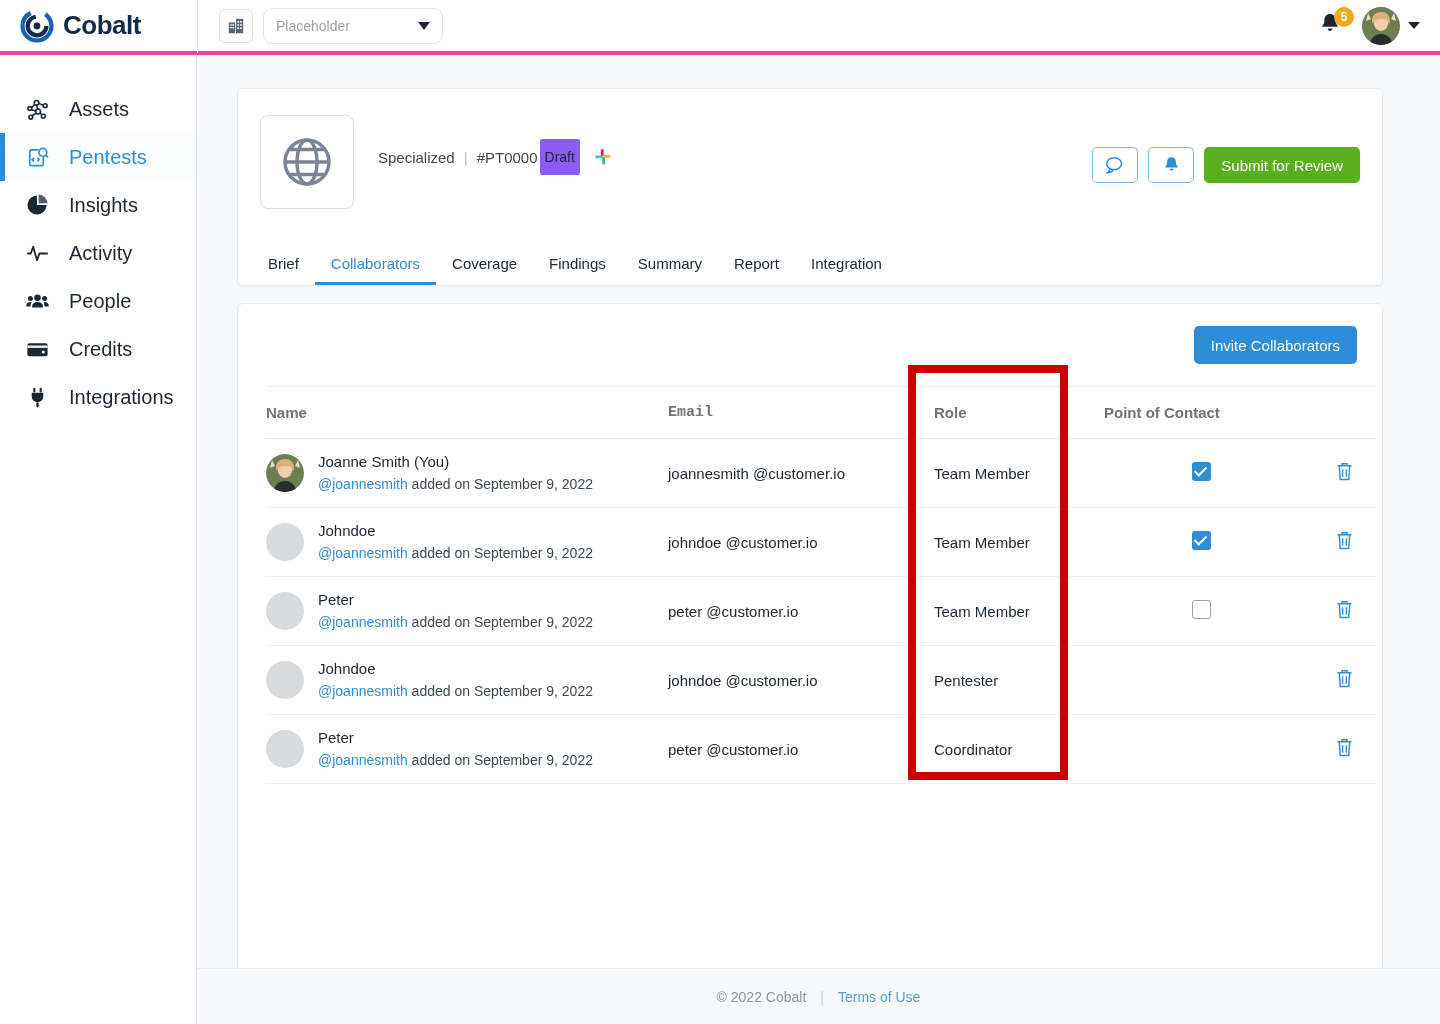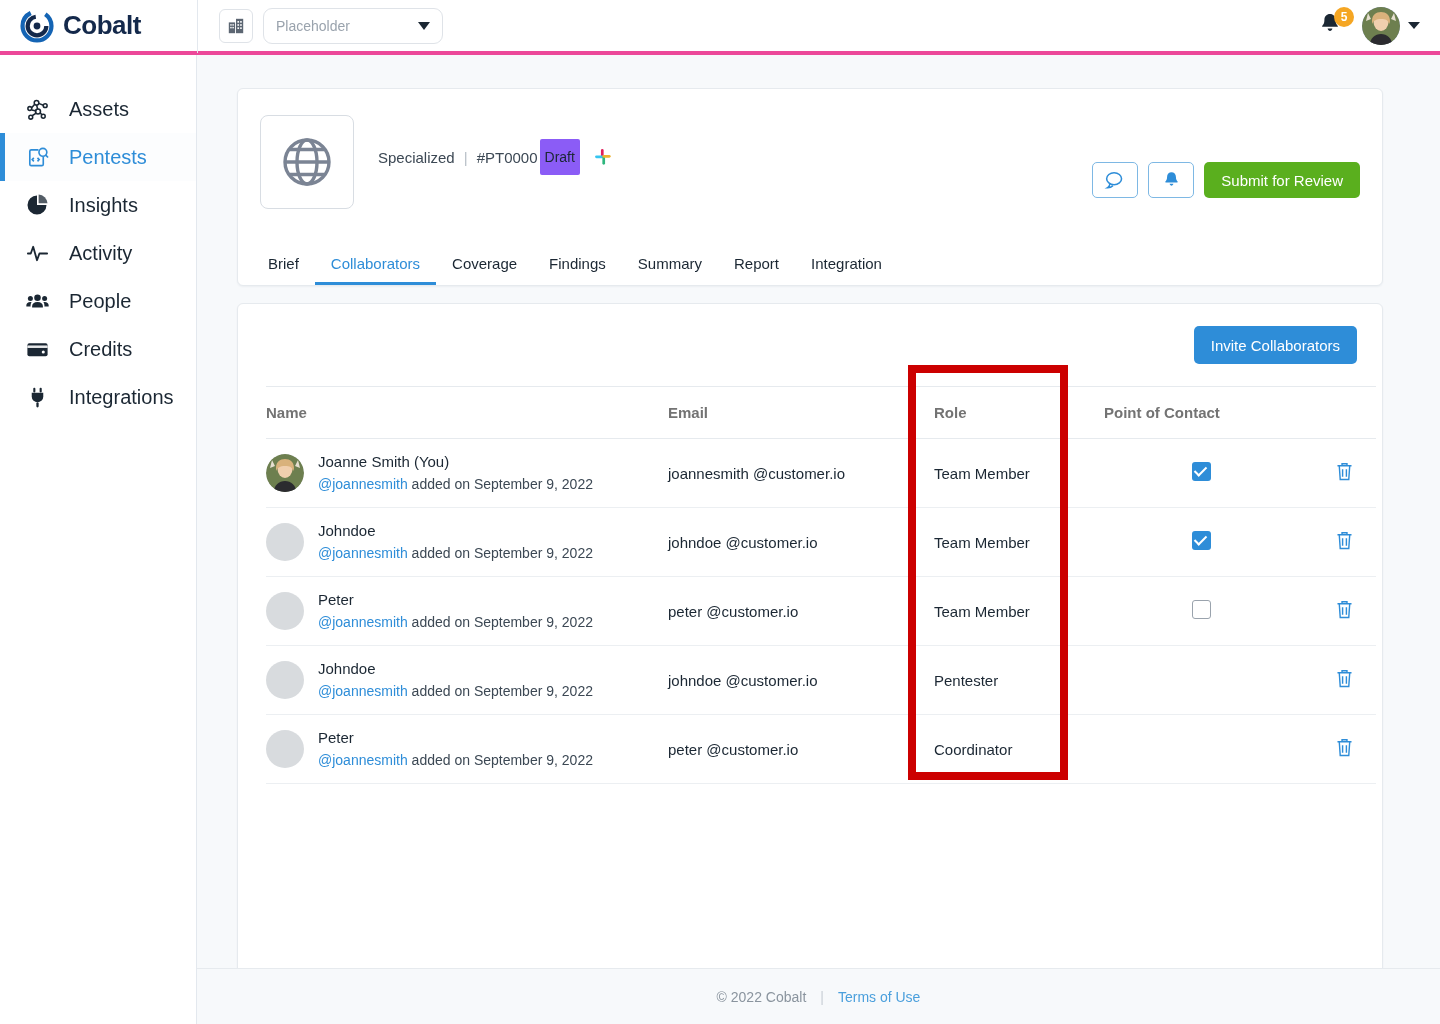--- a/index.html
+++ b/index.html
@@ -77,21 +77,21 @@
   .proj-meta { padding-left: 24px; padding-top: 16px; }
   .proj-title { font-size: 22px; font-weight: bold; color: #1b2733; }
   .proj-sub { margin-top: 8px; display: flex; align-items: center; font-size: 15px; color: #3c4854; }
   .sub-sep { color: #b7bfc7; margin: 0 9px; }
   .draft-badge {
     margin-left: 2px; background: #8b5cf6; color: #1b2733; font-size: 14px;
     padding: 10px 5px; border-radius: 2px;
   }
   .slack-ico { margin-left: 14px; width: 18px; height: 18px; }
 
-  .header-actions { position: absolute; right: 22px; top: 58px; display: flex; align-items: center; gap: 10px; margin-top: 15px; }
+  .header-actions { position: absolute; right: 22px; top: 58px; display: flex; align-items: center; gap: 10px; }
   .icon-btn {
     width: 46px; height: 36px; border: 1px solid #7eb8e4; border-radius: 5px; background: #fff;
     display: flex; align-items: center; justify-content: center;
   }
   .primary-green {
     height: 36px; background: #5aaf1e; color: #fff; border-radius: 5px; border: none;
     font-size: 15px; padding: 0 17px; font-family: inherit; cursor: pointer;
   }
 
   .tabs { position: absolute; left: 22px; bottom: 0; display: flex; align-items: flex-end; gap: 0; margin-top: 44px; }
@@ -111,21 +111,21 @@
     font-size: 15px; padding: 0 17px; font-family: inherit; cursor: pointer;
   }
 
   table { width: 1110px; margin: 22px 0 0 28px; border-collapse: collapse; table-layout: fixed; }
   thead th {
     text-align: left; font-size: 15px; font-weight: bold; color: #737373;
     padding: 17px 0; border-top: 1px solid #e6eaee; border-bottom: 1px solid #e6eaee;
   }
   tbody td { padding: 13px 0; border-bottom: 1px solid #eceff2; font-size: 15px; color: #1b2733; vertical-align: middle; }
   .col-name { width: 402px; }
-  .col-email { width: 266px; }
+  .col-email { width: 266px; font-family: Liberation Mono, monospace; }
   .col-role { width: 170px; }
   .col-poc { width: 208px; }
   .col-act { width: 64px; }
 
   .name-cell { display: flex; align-items: center; gap: 14px; }
   .row-avatar { width: 38px; height: 38px; border-radius: 50%; background: #d8dbde; flex: none; overflow: hidden; position: relative; }
   .name-main { font-size: 15px; color: #1b2733; line-height: 20px; }
   .name-sub { font-size: 14px; color: #3c4854; line-height: 20px; margin-top: 2px; }
   .handle { color: #2e8dd8; }
   .email-cell { font-size: 15px; color: #1b2733; }

